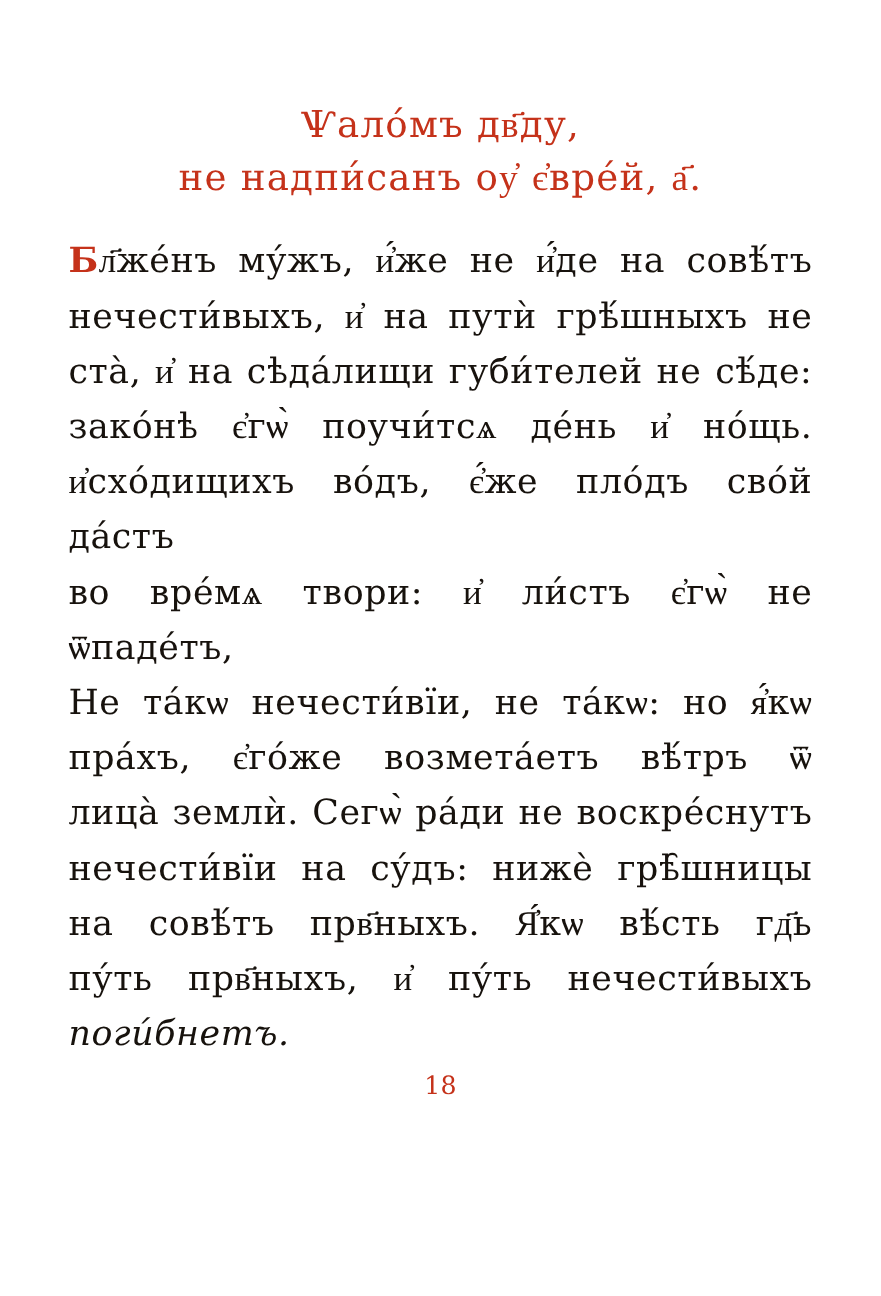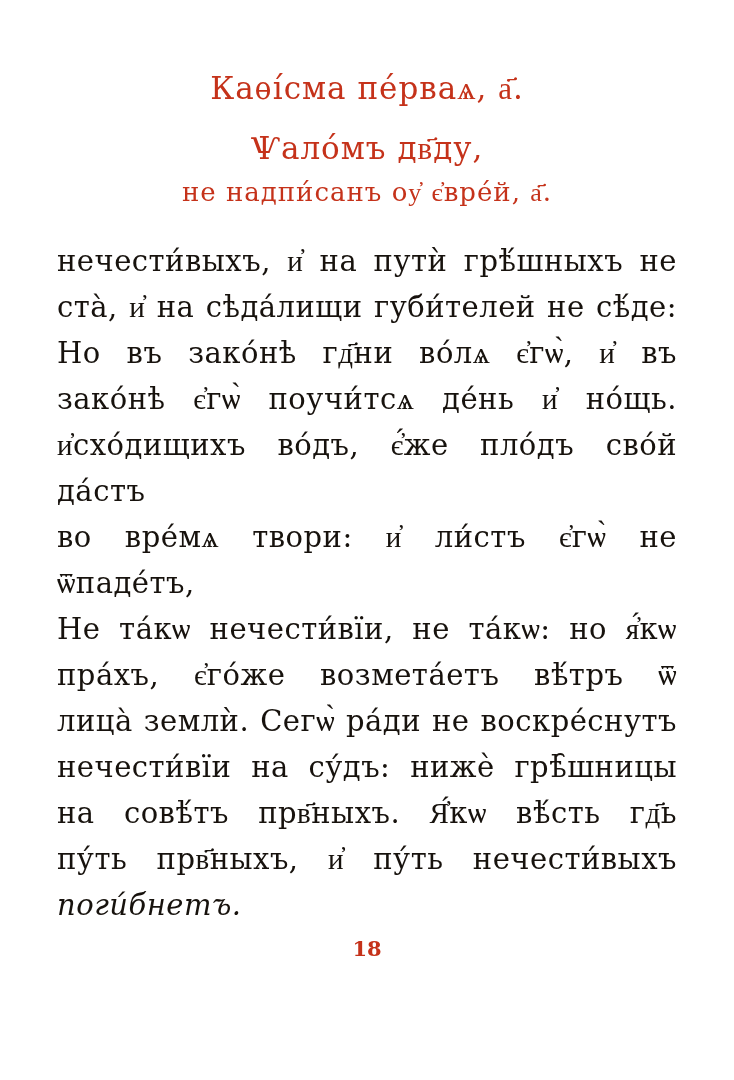--- a/index.html
+++ b/index.html
@@ -27,21 +27,21 @@
   }
   .psalm-heading {
     margin-top: 16px;
     text-align: center;
     font-size: 31px;
     line-height: 44px;
     letter-spacing: 1px;
   }
   .psalm-subheading {
     text-align: center;
-    font-size: 26px;
+    font-size: 31px;
     line-height: 44px;
     letter-spacing: 1px;
   }
   .body-text {
     margin-top: 24px;
     font-size: 29px;
   }
   .line {
     line-height: 46px;
     text-align: justify;
@@ -55,39 +55,38 @@
     text-align-last: left;
     font-style: italic;
   }
   .initial {
     font-weight: bold;
   }
   .page-number {
     margin-top: 8px;
     text-align: center;
     font-size: 21px;
-    font-weight: bold;
+    font-weight: normal;
     line-height: 26px;
   }
 </style>
 </head>
 <body>
 
 <div class="page">
 
-  <div class="kathisma-heading rubric">Каѳі́сма пе́рваѧ, а҃.</div>
 
   <div class="psalm-heading rubric">Ѱало́мъ дв҃ду,</div>
 
   <div class="psalm-subheading rubric">не надпи́санъ оу҆ є҆вре́й, а҃.</div>
 
   <div class="body-text">
+    <div class="line"><span class="initial rubric">Б</span><span>л҃же́нъ му́жъ, и҆́же не и҆́де на совѣ́тъ</span></div>
     <div class="line">нечести́выхъ, и҆ на путѝ грѣ́шныхъ не</div>
     <div class="line">ста̀, и҆ на сѣда́лищи губи́телей не сѣ́де:</div>
-    <div class="line">Но въ зако́нѣ гд҃ни во́лѧ є҆гѡ̀, и҆ въ</div>
     <div class="line">зако́нѣ є҆гѡ̀ поучи́тсѧ де́нь и҆ но́щь.</div>
     <div class="line">и҆схо́дищихъ во́дъ, є҆́же пло́дъ сво́й да́стъ</div>
     <div class="line">во вре́мѧ твори: и҆ ли́стъ є҆гѡ̀ не ѿпаде́тъ,</div>
     <div class="line">Не та́кѡ нечести́вїи, не та́кѡ: но я҆́кѡ</div>
     <div class="line">пра́хъ, є҆го́же возмета́етъ вѣ́тръ ѿ</div>
     <div class="line">лица̀ землѝ. Сегѡ̀ ра́ди не воскре́снутъ</div>
     <div class="line">нечести́вїи на су́дъ: нижѐ грѣ̑шницы</div>
     <div class="line">на совѣ́тъ прв҃ныхъ. Я҆́кѡ вѣ́сть гд҃ь</div>
     <div class="line">пу́ть прв҃ныхъ, и҆ пу́ть нечести́выхъ</div>
     <div class="line last">поги́бнетъ.</div>

